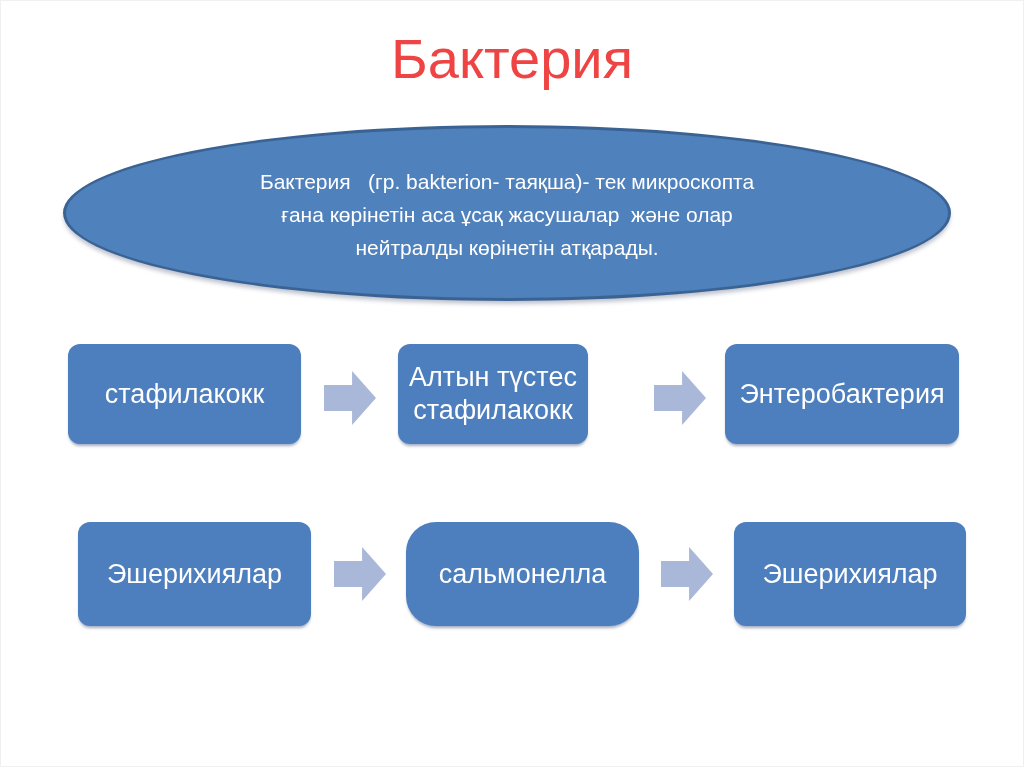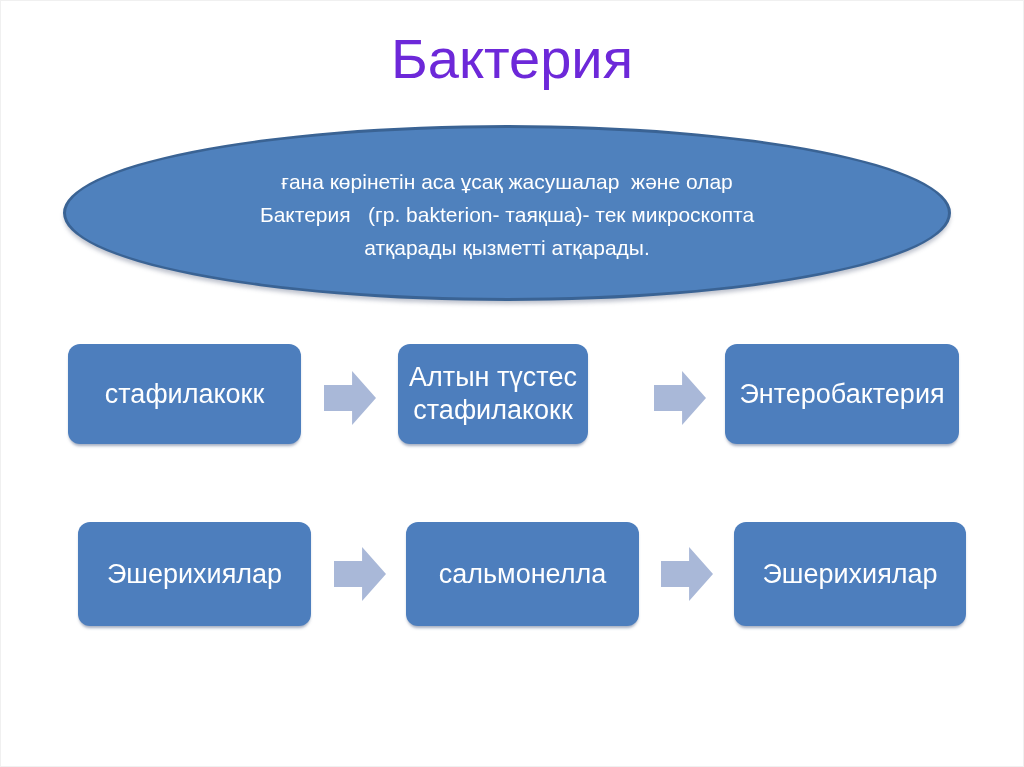--- a/index.html
+++ b/index.html
@@ -18,21 +18,21 @@
     overflow: hidden;
   }
   .slide-title {
     position: absolute;
     top: 26px;
     left: 0;
     width: 100%;
     text-align: center;
     font-size: 56px;
     line-height: 64px;
-    color: #6d28d9;
+    color: #ef4444;
     letter-spacing: 0px;
   }
   .intro-ellipse {
     position: absolute;
     left: 62px;
     top: 124px;
     width: 888px;
     height: 176px;
     background: #4f81bd;
     border: 3px solid #3a6394;
@@ -79,31 +79,31 @@
 </style>
 </head>
 <body>
 
 <div class="slide">
 
   <div class="slide-title">Бактерия</div>
 
   <div class="intro-ellipse">
     <div class="intro-text">
+      <div class="line">Бактерия   (гр. bakterion- таяқша)- тек микроскопта</div>
       <div class="line">ғана көрінетін аса ұсақ жасушалар  және олар</div>
-      <div class="line">Бактерия   (гр. bakterion- таяқша)- тек микроскопта</div>
-      <div class="line">атқарады қызметті атқарады.</div>
+      <div class="line">нейтралды көрінетін атқарады.</div>
     </div>
   </div>
 
   <div class="node row1" style="left:67px;  width:233px;">стафилакокк</div>
   <div class="arrow" style="left:323px; top:370px; width:52px; height:54px;"></div>
   <div class="node row1" style="left:397px; width:190px;">Алтын түстес стафилакокк</div>
   <div class="arrow" style="left:653px; top:370px; width:52px; height:54px;"></div>
   <div class="node row2" style="left:77px;  width:233px;">Эшерихиялар</div>
 
   <div class="node row1" style="left:724px; width:234px;">Энтеробактерия</div>
   <div class="arrow" style="left:333px; top:546px; width:52px; height:54px;"></div>
-  <div class="node row2" style="left:405px; width:233px;">сальмонелла</div>
+  <div class="node row2" style="left:405px; width:233px;border-radius:30px;">сальмонелла</div>
   <div class="arrow" style="left:660px; top:546px; width:52px; height:54px;"></div>
   <div class="node row2" style="left:733px; width:232px;">Эшерихиялар</div>
 
 </div>
 
 </body></html>

